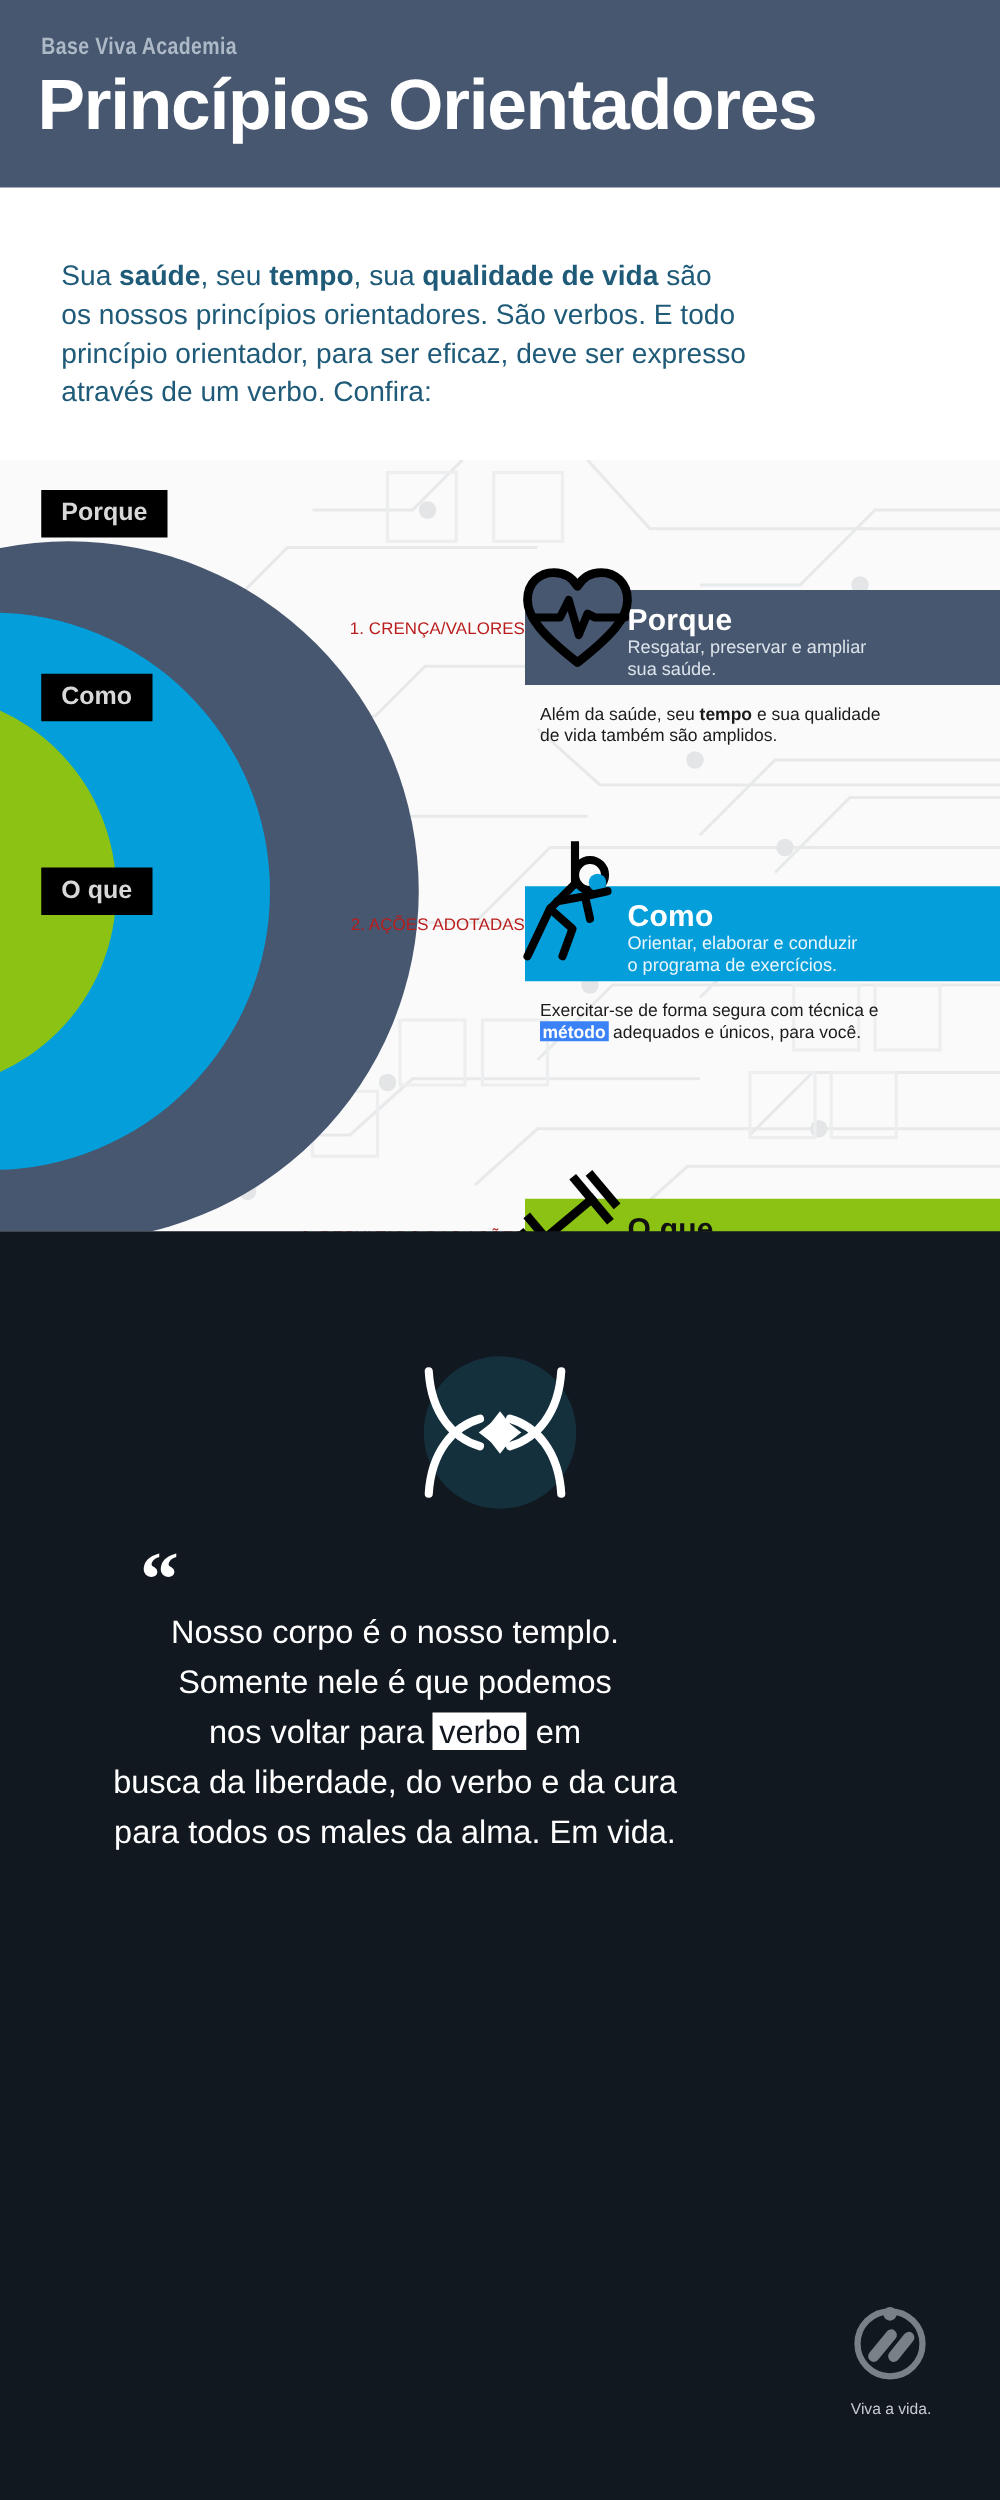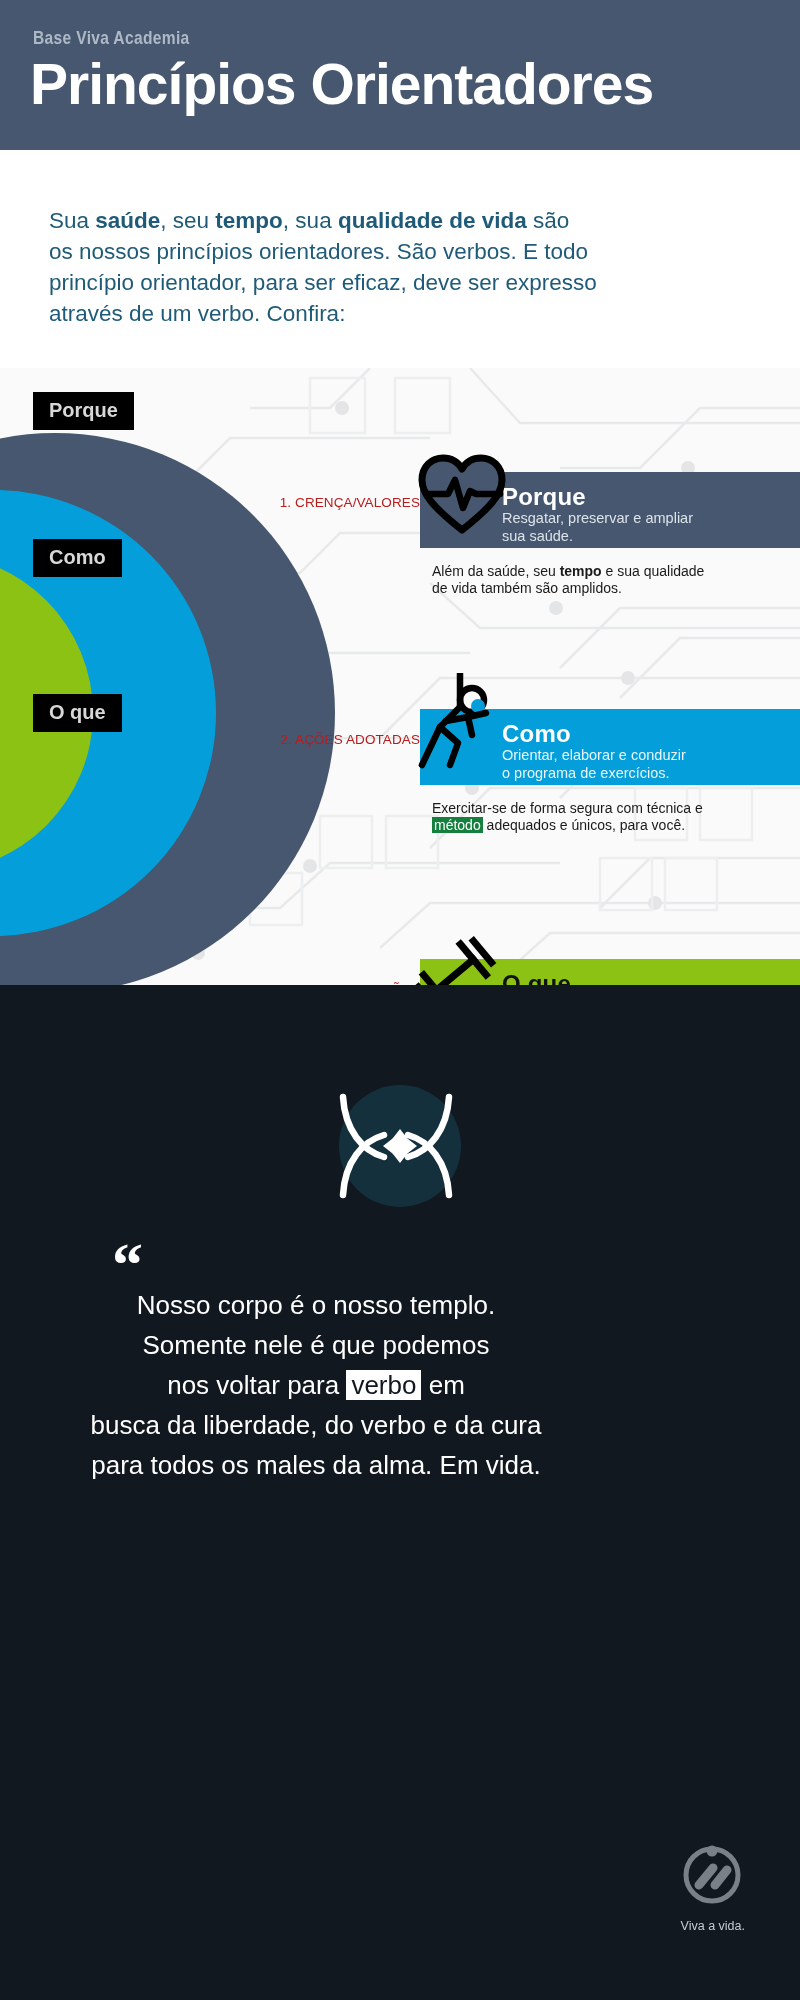--- a/index.html
+++ b/index.html
@@ -90,21 +90,21 @@
   .card-body.blue  .card-heading { color:#FFFFFF; }
   .card-body.blue  .card-sub     { color:#EAF6FC; }
   .card-body.green .card-heading { color:#111111; }
   .card-body.green .card-sub     { color:#1B1B1B; }
 
   .card-note {
     position:absolute; left:12px; top:110px; width:395px;
     font-size:14px; line-height:17px; color:#1A1A1A;
   }
   .card-note b { font-weight:bold; }
-  .hl-blue  { background:#15803d; color:#FFFFFF; padding:0 2px; }
+  .hl-blue  { background:#3b82f6; color:#FFFFFF; padding:0 2px;font-weight:bold; }
   .hl-green { background:#8CC213; color:#111111; padding:0 2px; }
 
   .card-icon { position:absolute; left:-6px; top:-26px; }
 
   
   .quote-section {
     position:absolute; left:0; top:985px; width:800px; height:1015px;
     background:#121820;
   }
   .quote-emblem {

